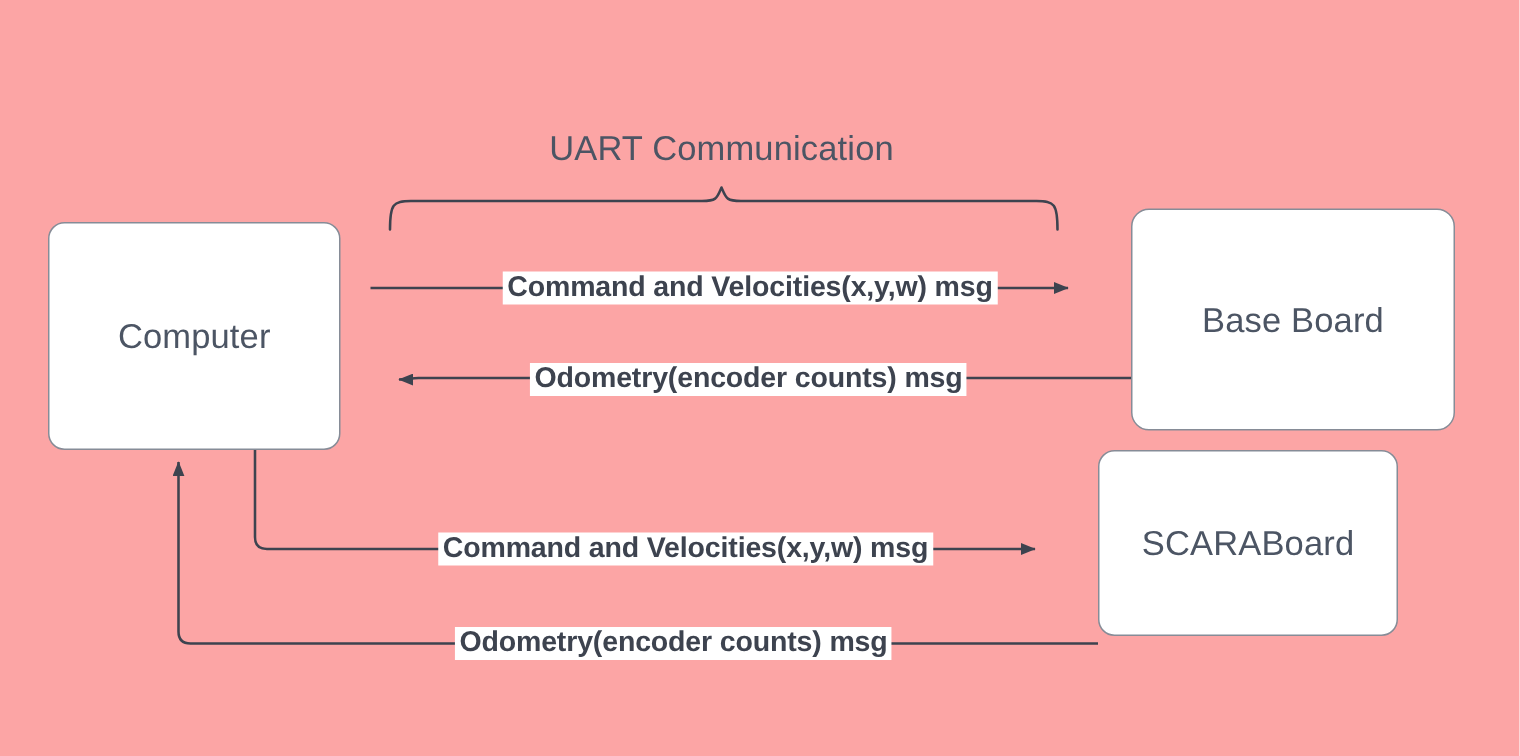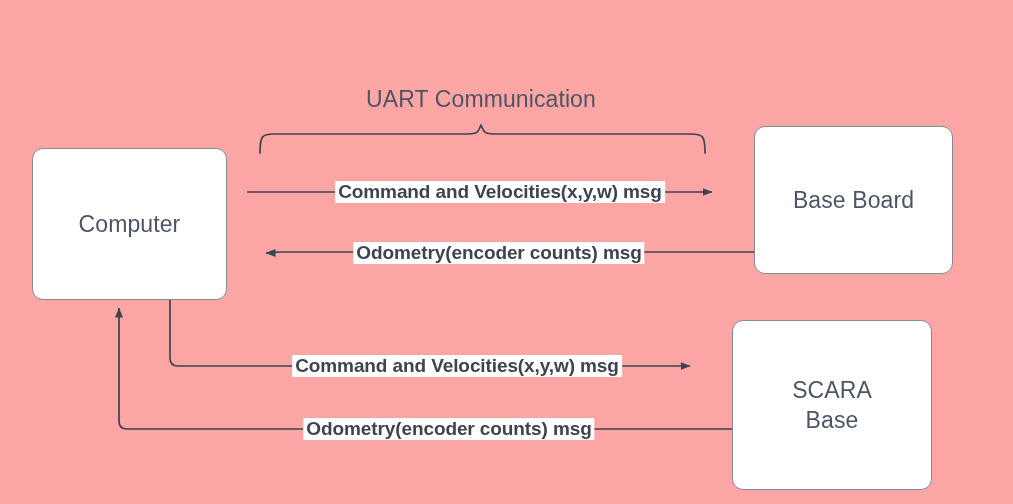--- a/index.html
+++ b/index.html
@@ -99,27 +99,27 @@
       <path d="M 732 429 L 127 429 Q 119 429 119 421 L 119 308" fill="none" stroke="#3d434f" stroke-width="1.7" marker-end="url(#arrowhead)"></path>
     </g>
   </svg>
 
   <div class="group-label" style="left:481px; top:99px;">UART Communication</div>
 
   <div class="node" style="left:32px; top:148px; width:195px; height:152px;">
     <span>Computer</span>
   </div>
 
-  <div class="node" style="left:754px; top:126px; width:199px; height:148px;">
+  <div class="node" style="left:754px; top:139px; width:216px; height:148px;border-radius:12px;">
     <span>Base Board</span>
   </div>
 
-  <div class="node" style="left:732px; top:320px; width:200px; height:170px; flex-direction:column;">
+  <div class="node" style="left:732px; top:300px; width:200px; height:124px; flex-direction:row;">
     <span>SCARA</span>
-    <span>Base</span>
+    <span>Board</span>
   </div>
 
   <div class="edge-label" style="left:500px; top:192px;">Command and Velocities(x,y,w) msg</div>
 
   <div class="edge-label" style="left:499px; top:253px;">Odometry(encoder counts) msg</div>
 
   <div class="edge-label" style="left:457px; top:366px;">Command and Velocities(x,y,w) msg</div>
 
   <div class="edge-label" style="left:449px; top:429px;">Odometry(encoder counts) msg</div>
 

